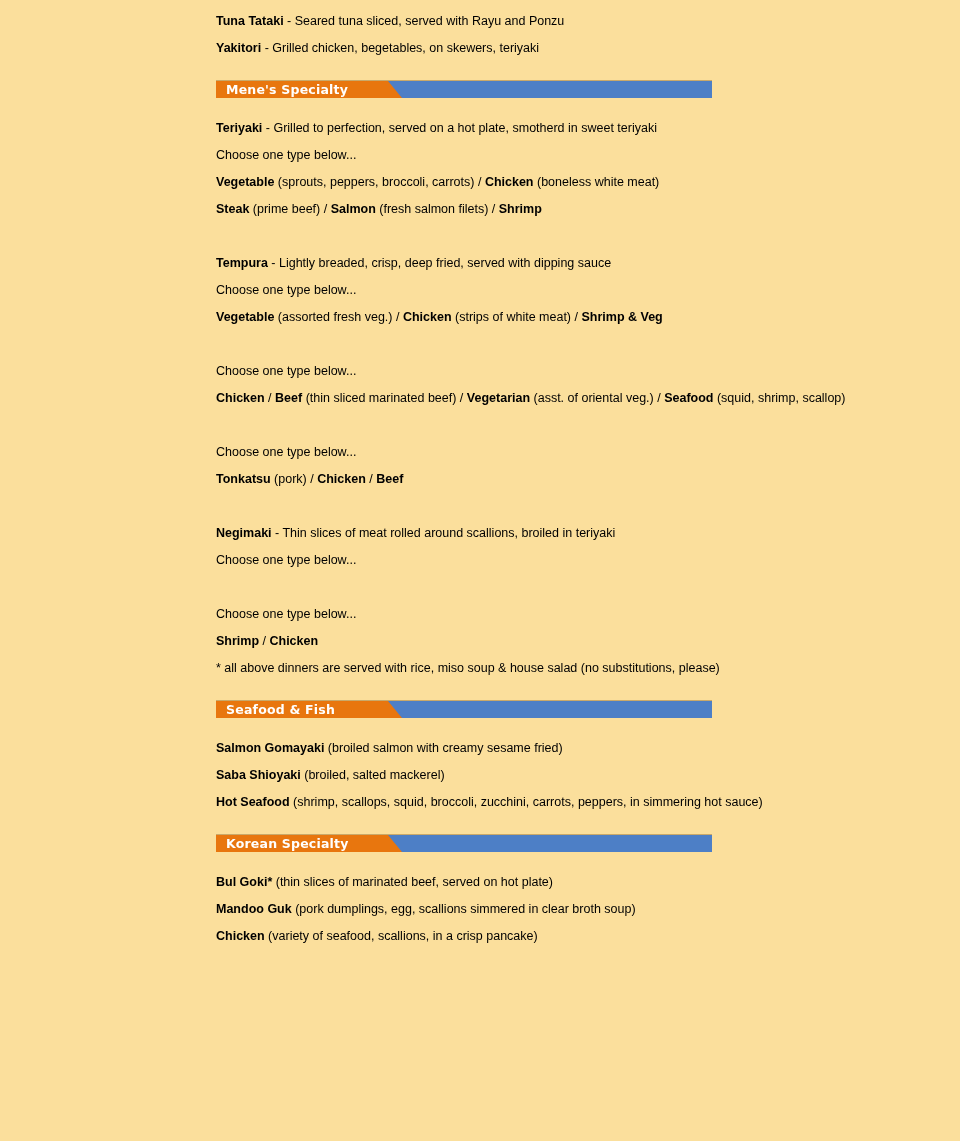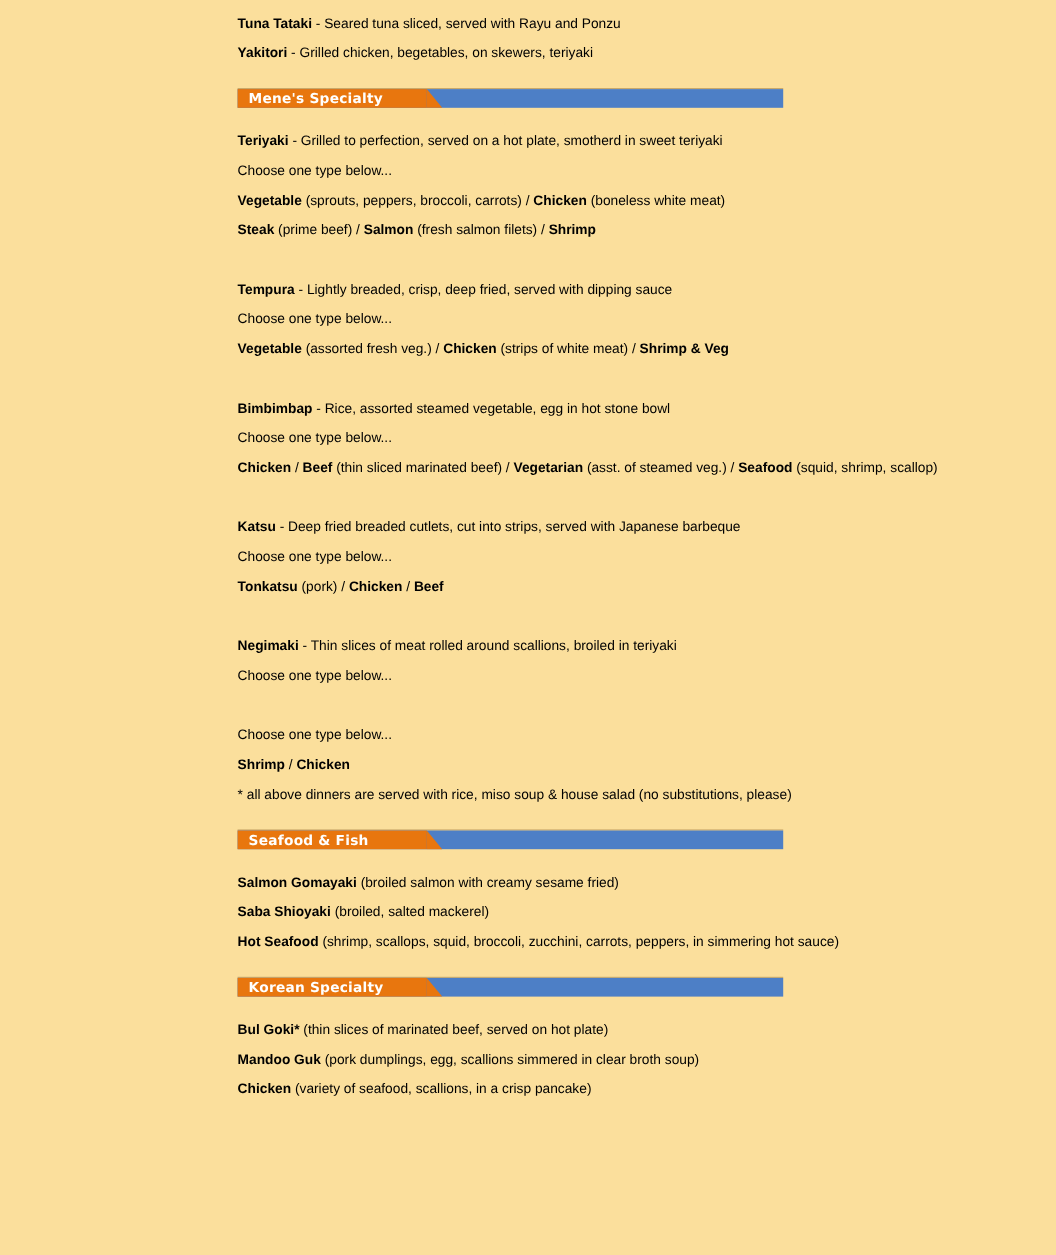--- a/index.html
+++ b/index.html
@@ -131,32 +131,26 @@
 
       <div class="line">
         <span class="b">Tempura</span><span> - Lightly breaded, crisp, deep fried, served with dipping sauce</span>
       </div>
       <div class="line">Choose one type below...</div>
       <div class="line">
         <span class="b">Vegetable</span><span> (assorted fresh veg.) / </span><span class="b">Chicken</span><span> (strips of white meat) / </span><span class="b">Shrimp &amp; Veg</span>
       </div>
       <div class="spacer"></div>
 
-      <div class="line">
-        <span class="b">Bimbimbap</span><span> - Rice, assorted steamed vegetable, egg in hot stone bowl</span>
-      </div>
-      <div class="line">Choose one type below...</div>
-      <div class="line">
-        <span class="b">Chicken</span><span> / </span><span class="b">Beef</span><span> (thin sliced marinated beef) / </span><span class="b">Vegetarian</span><span> (asst. of steamed veg.) / </span><span class="b">Seafood</span><span> (squid, shrimp, scallop)</span>
-      </div>
-      <div class="spacer"></div>
-
-      <div class="line">
-        <span class="b">Katsu</span><span> - Deep fried breaded cutlets, cut into strips, served with Japanese barbeque</span>
-      </div>
+      <div class="line">Choose one type below...</div>
+      <div class="line">
+        <span class="b">Chicken</span><span> / </span><span class="b">Beef</span><span> (thin sliced marinated beef) / </span><span class="b">Vegetarian</span><span> (asst. of oriental veg.) / </span><span class="b">Seafood</span><span> (squid, shrimp, scallop)</span>
+      </div>
+      <div class="spacer"></div>
+
       <div class="line">Choose one type below...</div>
       <div class="line">
         <span class="b">Tonkatsu</span><span> (pork) / </span><span class="b">Chicken</span><span> / </span><span class="b">Beef</span>
       </div>
       <div class="spacer"></div>
 
       <div class="line">
         <span class="b">Negimaki</span><span> - Thin slices of meat rolled around scallions, broiled in teriyaki</span>
       </div>
       <div class="line">Choose one type below...</div>

